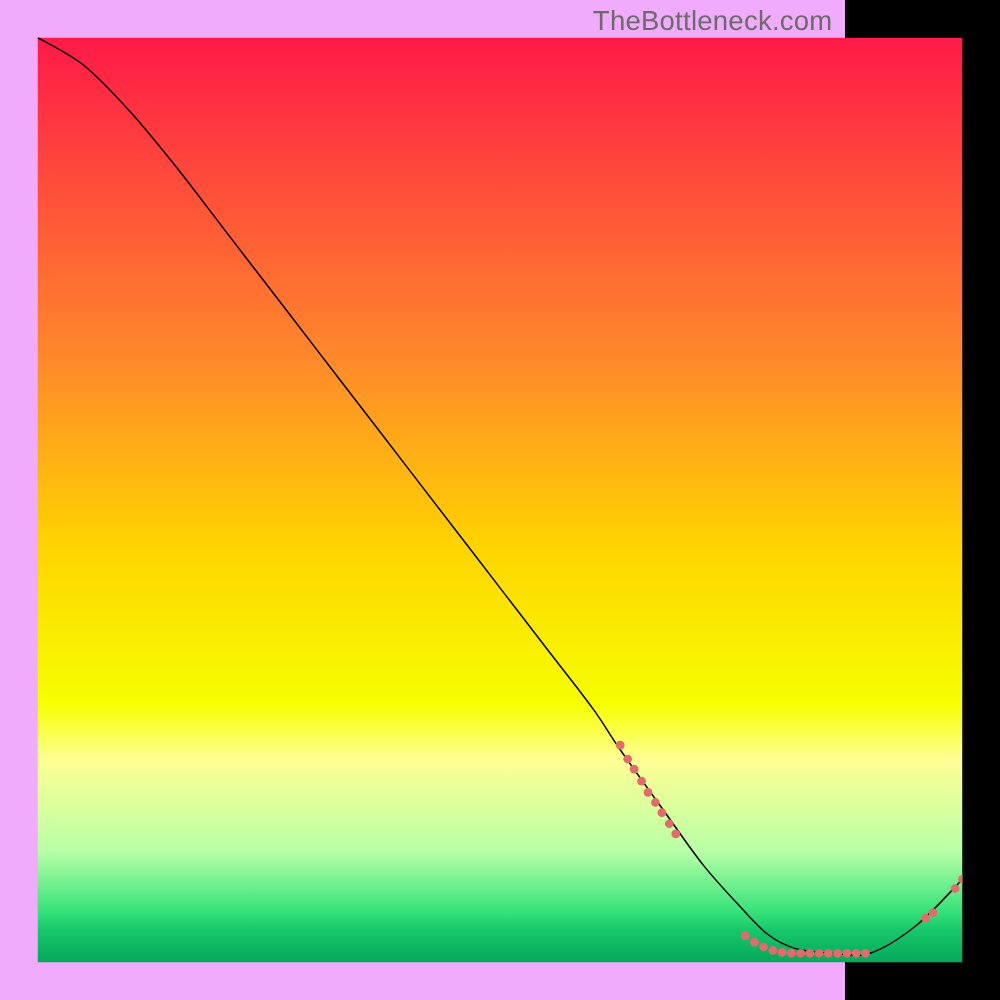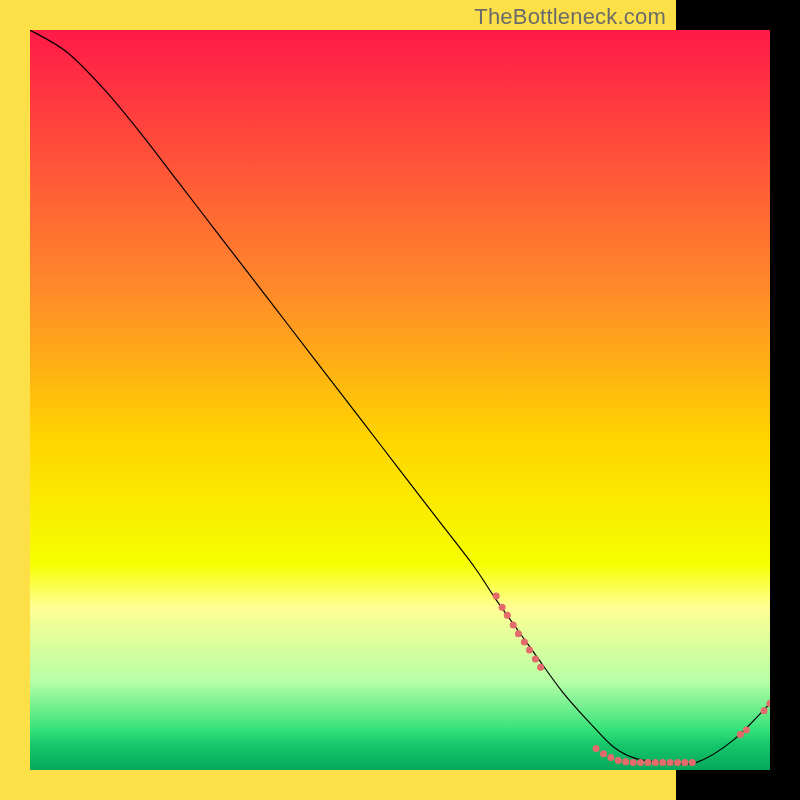--- a/index.html
+++ b/index.html
@@ -8,21 +8,21 @@
     width: 800px;
     height: 800px;
     background: #000;
     overflow: hidden;
     font-family: Arial, Helvetica, sans-serif;
   }
   .frame {
     position: relative;
     width: 676px;
     height: 800px;
-    background: #fde047;
+    background: #f0abfc;
   }
   .watermark {
     position: absolute;
     top: 4px;
     right: 10px;
     color: #6b6b6b;
     font-size: 22px;
     letter-spacing: 0.2px;
     font-weight: 400;
     z-index: 20;

